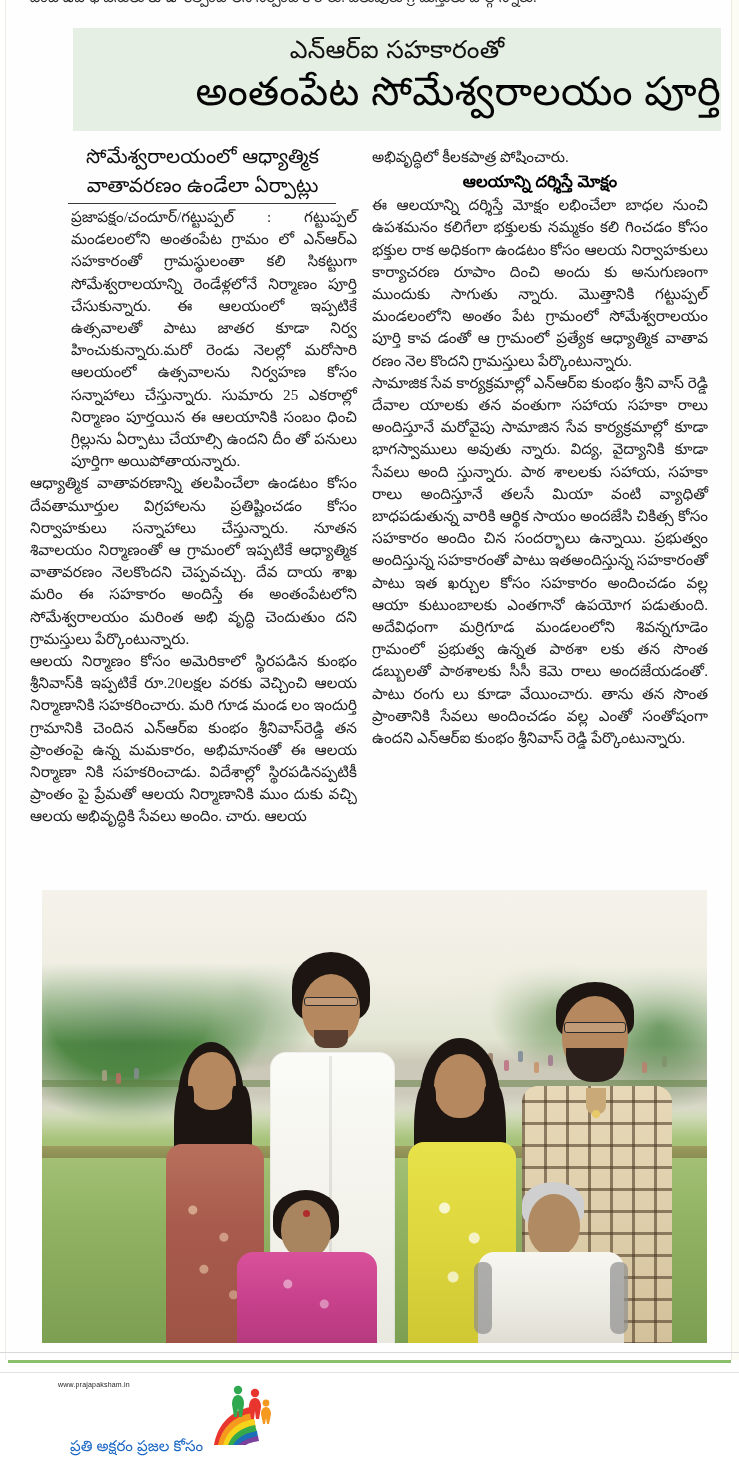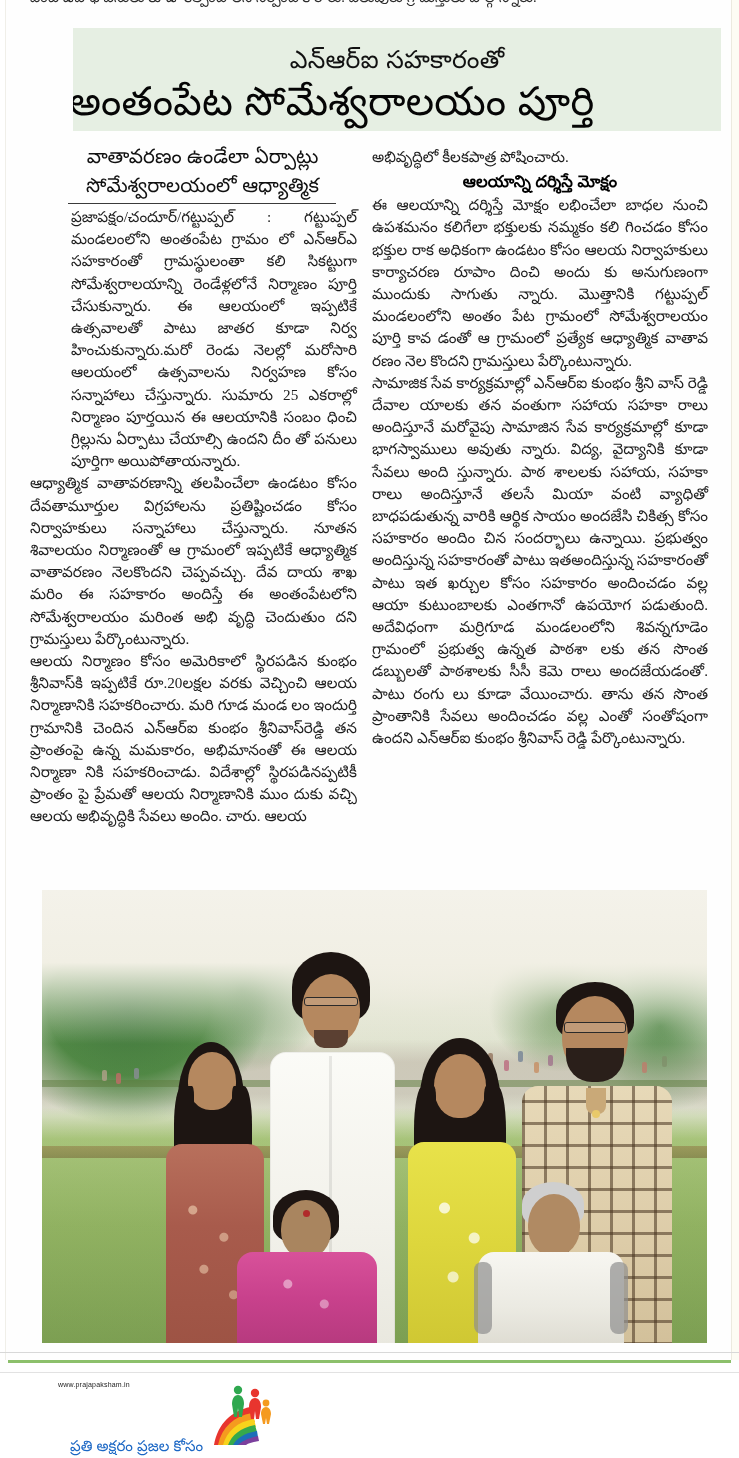--- a/index.html
+++ b/index.html
@@ -62,25 +62,25 @@
     height: 103px;
     background: #e6efe3;
     overflow: hidden;
   }
   .headline-kicker {
     text-align: center;
     font-family: "Liberation Sans", "DejaVu Sans", sans-serif;
     font-size: 25px;
     line-height: 31px;
     color: #111111;
-    padding-top: 16px;
+    padding-top: 6px;
     letter-spacing: 0.2px;
   }
   .headline-main {
-    text-align: left;
+    text-align: right;
     font-family: "Liberation Sans", "DejaVu Sans", sans-serif;
     font-size: 40px;
     line-height: 52px;
     font-weight: 400;
     color: #050505;
     letter-spacing: 0.3px;
     white-space: nowrap;
     margin-left: -4px;
   }
 
@@ -268,22 +268,22 @@
   <div class="cut-strip">
     <span class="cut-text">వంటి ఉపాధి పనులు కూడా కల్పించాలని సర్పంచ్ కోరారు. పలువురు గ్రామస్తులు పాల్గొన్నారు.</span>
   </div>
 
   <div class="headline-band">
     <div class="headline-kicker">ఎన్ఆర్ఐ సహకారంతో</div>
     <div class="headline-main">అంతంపేట సోమేశ్వరాలయం పూర్తి</div>
   </div>
 
   <div class="deck">
+    <div class="deck-line">సోమేశ్వరాలయంలో ఆధ్యాత్మిక</div>
     <div class="deck-line">వాతావరణం ఉండేలా ఏర్పాట్లు</div>
-    <div class="deck-line">సోమేశ్వరాలయంలో ఆధ్యాత్మిక</div>
     <div class="deck-rule"></div>
   </div>
 
   <div class="col col-left">
     <p class="lead">ప్రజాపక్షం/చందూర్/గట్టుప్పల్ : గట్టుప్పల్ మండలంలోని అంతంపేట గ్రామం లో ఎన్ఆర్ఎ సహకారంతో గ్రామస్థులంతా కలి సికట్టుగా సోమేశ్వరాలయాన్ని రెండేళ్లలోనే నిర్మాణం పూర్తి చేసుకున్నారు. ఈ ఆలయంలో ఇప్పటికే ఉత్సవాలతో పాటు జాతర కూడా నిర్వ హించుకున్నారు.మరో రెండు నెలల్లో మరోసారి ఆలయంలో ఉత్సవాలను నిర్వహణ కోసం సన్నాహాలు చేస్తున్నారు. సుమారు 25 ఎకరాల్లో నిర్మాణం పూర్తయిన ఈ ఆలయానికి సంబం ధించి గ్రిల్లును ఏర్పాటు చేయాల్సి ఉందని దీం తో పనులు పూర్తిగా అయిపోతాయన్నారు.</p>
     <p>ఆధ్యాత్మిక వాతావరణాన్ని తలపించేలా ఉండటం కోసం దేవతామూర్తుల విగ్రహాలను ప్రతిష్టించడం కోసం నిర్వాహకులు సన్నాహాలు చేస్తున్నారు. నూతన శివాలయం నిర్మాణంతో ఆ గ్రామంలో ఇప్పటికే ఆధ్యాత్మిక వాతావరణం నెలకొందని చెప్పవచ్చు. దేవ దాయ శాఖ మరిం ఈ సహకారం అందిస్తే ఈ అంతంపేటలోని సోమేశ్వరాలయం మరింత అభి వృద్ధి చెందుతుం దని గ్రామస్తులు పేర్కొంటున్నారు.</p>
     <p>ఆలయ నిర్మాణం కోసం అమెరికాలో స్థిరపడిన కుంభం శ్రీనివాస్‌కి ఇప్పటికే రూ.20లక్షల వరకు వెచ్చించి ఆలయ నిర్మాణానికి సహకరించారు. మరి గూడ మండ లం ఇందుర్తి గ్రామానికి చెందిన ఎన్ఆర్ఐ కుంభం శ్రీనివాస్‌రెడ్డి తన ప్రాంతంపై ఉన్న మమకారం, అభిమానంతో ఈ ఆలయ నిర్మాణా నికి సహకరించాడు. విదేశాల్లో స్థిరపడినప్పటికీ ప్రాంతం పై ప్రేమతో ఆలయ నిర్మాణానికి ముం దుకు వచ్చి ఆలయ అభివృద్ధికి సేవలు అందిం. చారు. ఆలయ</p>
   </div>
 
   <div class="col col-right">

